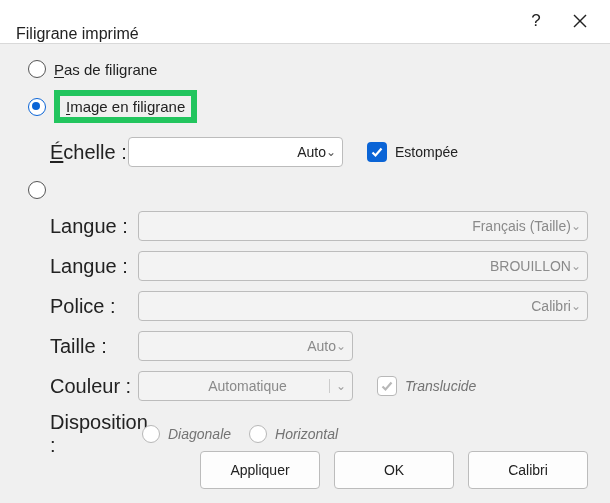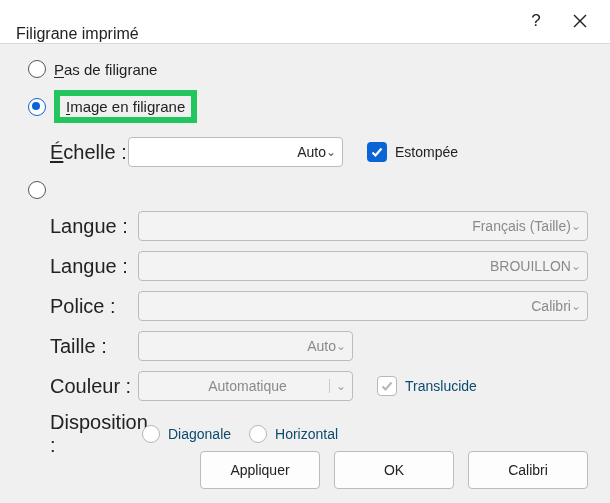--- a/index.html
+++ b/index.html
@@ -22,21 +22,21 @@
   .field-label.wide { width: 110px; }
   .select { display: flex; align-items: center; justify-content: flex-end; background: #fff; border: 1px solid #bcbcbc; border-radius: 4px; height: 30px; padding: 0 6px 0 10px; font-size: 14px; color: #222; }
   .select.disabled { color: #8a8a8a; background: #f3f3f3; }
   .select .chev { font-size: 12px; color: #555; }
   .select.disabled .chev { color: #a0a0a0; }
   .checkbox { width: 20px; height: 20px; border-radius: 4px; display: flex; align-items: center; justify-content: center; margin-right: 8px; flex: 0 0 20px; }
   .checkbox.checked { background: #0a64d6; color: #fff; }
   .checkbox.unchecked-disabled { background: #fff; border: 1.5px solid #b8b8b8; color: transparent; }
   .footer { position: absolute; bottom: 14px; right: 22px; display: flex; gap: 14px; }
   .footer .btn { width: 120px; height: 38px; }
-  .disabled-text { color: #0c4a6e; }
+  .disabled-text { color: #737373; font-style: italic; }
 </style>
 </head>
 <body>
 
 <div class="titlebar">
   <div class="title">Filigrane imprimé</div>
   <div class="tbtn">?</div>
   <div class="tbtn">
     <svg width="14" height="14" viewBox="0 0 14 14">
         <line x1="1" y1="1" x2="13" y2="13" stroke="#222" stroke-width="1.4"></line>

